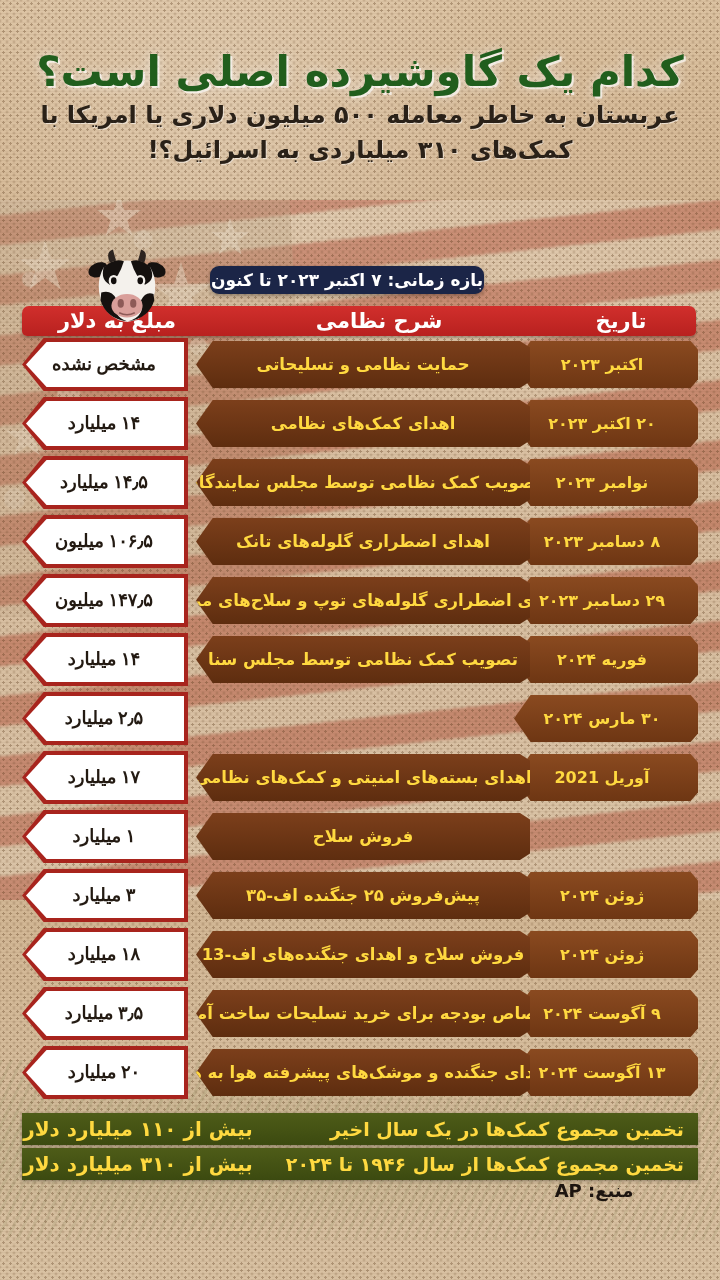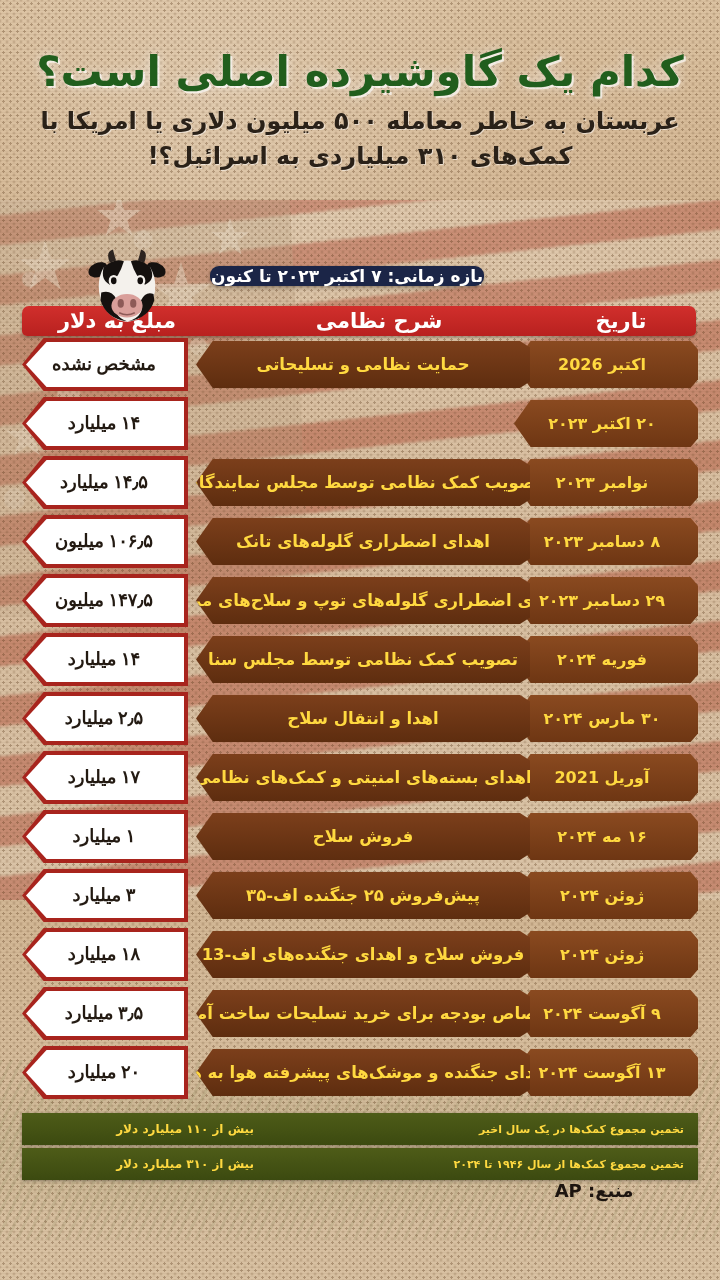--- a/index.html
+++ b/index.html
@@ -102,21 +102,21 @@
     font-weight: bold;
     color: #215e1d;
     letter-spacing: -.5px;
     line-height: 1.15;
     text-shadow:
       2px 2px 0 rgba(255,255,255,.65),
       0 0 12px rgba(255,255,255,.6);
     padding: 0 22px;
   }
   .subhead {
-    margin-top: 8px;
+    margin-top: 2px;
     font-size: 24px;
     font-weight: bold;
     color: #2a2118;
     line-height: 1.45;
     padding: 0 40px;
     text-shadow: 1px 1px 0 rgba(255,255,255,.5);
   }
 
   
   .cow {
@@ -124,21 +124,21 @@
     left: 88px; top: 244px;
     width: 78px; height: 86px;
     z-index: 8;
   }
 
   
   .period-banner {
     position: absolute;
     top: 266px;
     right: 236px;
-    width: 274px; height: 20px;
+    width: 274px; height: 28px;
     background: #1b2547;
     border-radius: 9px;
     display: flex; align-items: center; justify-content: center;
     z-index: 7;
     box-shadow: 0 2px 4px rgba(0,0,0,.3);
   }
   .period-banner span {
     color: #ffffff;
     font-size: 17px;
     font-weight: bold;
@@ -263,29 +263,29 @@
     margin: 0 22px 3px 22px;
     background: linear-gradient(180deg,#4e5c18,#3c4a10);
     display: flex; align-items: center;
     box-shadow: 0 1px 3px rgba(0,0,0,.3);
   }
   .total-label {
     flex: 1;
     text-align: right;
     padding-right: 14px;
     color: #ffd940;
-    font-size: 11px;
+    font-size: 19px;
     font-weight: bold;
     white-space: nowrap;
   }
   .total-value {
     width: 232px;
-    text-align: right;
+    text-align: center;
     color: #ffd940;
-    font-size: 12px;
+    font-size: 20px;
     font-weight: bold;
     white-space: nowrap;
   }
 
   .source {
     position: absolute;
     top: 1180px; right: 0; left: 0;
     z-index: 6;
     padding-right: 2px;
     text-align: center;
@@ -360,35 +360,38 @@
 
   <div class="table">
     <div class="head-row">
       <div class="th th-date">تاریخ</div>
       <div class="th th-desc">شرح نظامی</div>
       <div class="th th-amount">مبلغ به دلار</div>
     </div>
     <div id="rows-container">
         <div class="row two-line">
           <div class="cell-date">
-            <span>اکتبر 2026</span>
+            <span>اکتبر ۲۰۲۳</span>
           </div>
           <div class="cell-desc">
             <span>حمایت نظامی و تسلیحاتی</span>
           </div>
           <div class="cell-amount">
             <div class="inner">
               <span>مشخص نشده</span>
             </div>
           </div>
         </div>
         <div class="row two-line">
           <div class="cell-date">
             <span>۲۰ اکتبر ۲۰۲۳</span>
           </div>
+          <div class="cell-desc">
+            <span>اهدای کمک‌های نظامی</span>
+          </div>
           <div class="cell-amount">
             <div class="inner">
               <span>۱۴ میلیارد</span>
             </div>
           </div>
         </div>
         <div class="row two-line">
           <div class="cell-date">
             <span>نوامبر ۲۰۲۳</span>
           </div>
@@ -437,46 +440,40 @@
           <div class="cell-amount">
             <div class="inner">
               <span>۱۴ میلیارد</span>
             </div>
           </div>
         </div>
         <div class="row two-line">
           <div class="cell-date">
             <span>۳۰ مارس ۲۰۲۴</span>
           </div>
-          <div class="cell-desc">
-            <span>اهدا و انتقال سلاح</span>
-          </div>
           <div class="cell-amount">
             <div class="inner">
               <span>۲٫۵ میلیارد</span>
             </div>
           </div>
         </div>
         <div class="row two-line">
           <div class="cell-date">
             <span>آوریل 2021</span>
           </div>
           <div class="cell-desc">
             <span>اهدای بسته‌های امنیتی و کمک‌های نظامی</span>
           </div>
           <div class="cell-amount">
             <div class="inner">
               <span>۱۷ میلیارد</span>
             </div>
           </div>
         </div>
         <div class="row two-line">
-          <div class="cell-date">
-            <span>۱۶ مه ۲۰۲۴</span>
-          </div>
           <div class="cell-desc">
             <span>فروش سلاح</span>
           </div>
           <div class="cell-amount">
             <div class="inner">
               <span>۱ میلیارد</span>
             </div>
           </div>
         </div>
         <div class="row two-line">

